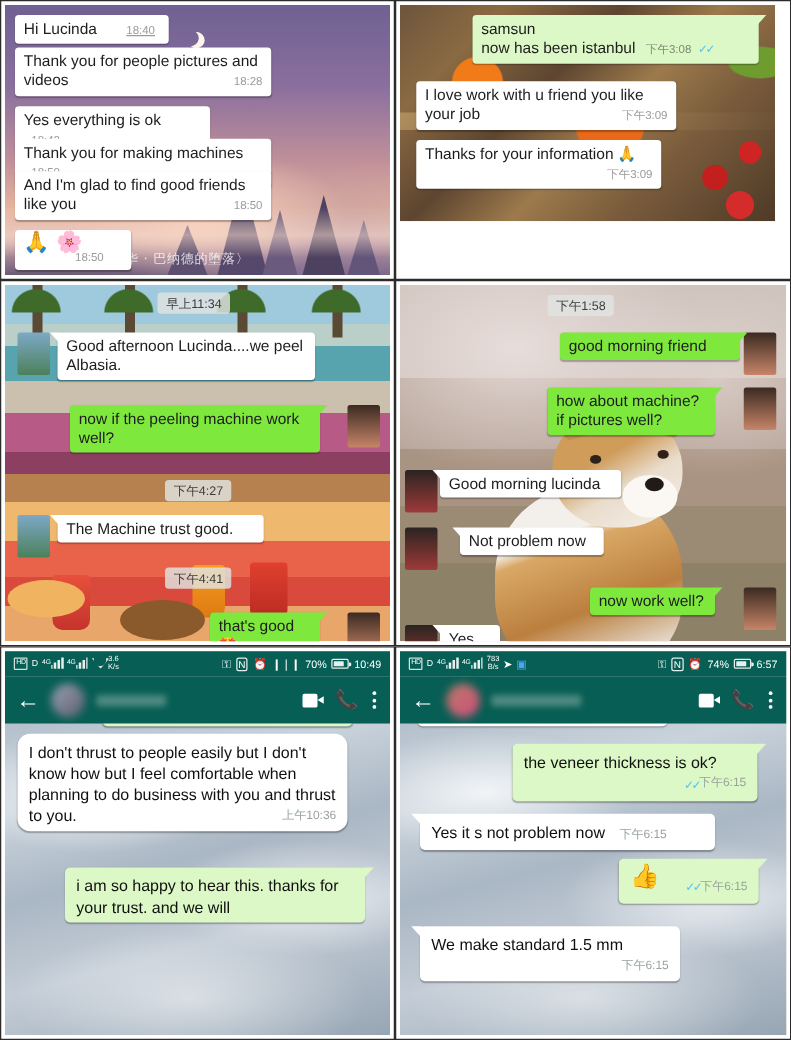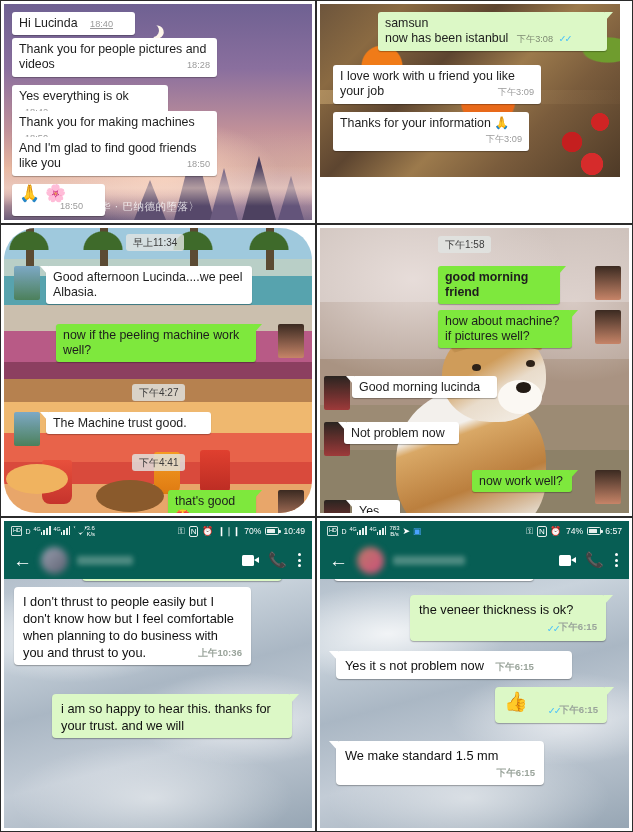--- a/index.html
+++ b/index.html
@@ -127,21 +127,21 @@
       radial-gradient(circle 18px at 272px 160px, #d62b2b 0 60%, rgba(214,43,43,0) 64%),
       radial-gradient(ellipse 40px 20px at 288px 46px, #6f9c2e 0 60%, rgba(111,156,46,0) 66%),
       linear-gradient(135deg, #6d553c 0%, #8a6a42 18%, #5d4530 38%, #9c7a4c 55%, #7a5c3c 72%, #4e3a27 100%);
   }
   #p2 .streak {
     position: absolute; left: 0; right: 0; top: 86px; height: 14px;
     background: linear-gradient(90deg, rgba(210,175,120,.5), rgba(120,90,60,.25));
   }
 
   
-  #p3 { inset: 3px; border-radius: 32px; }
+  #p3 { inset: 3px; }
   #p3 .wall {
     position: absolute; inset: 0;
     background:
       linear-gradient(#9fc9dd 0 11%, #b9cfc7 11% 17%, #57a3ae 17% 27%, #cbbfae 27% 36%, #b85a86 36% 47%, #8c3f60 47% 53%, #b6814f 53% 61%, #efb86f 61% 72%, #e8634a 72% 82%, #d94a3c 82% 90%, #e8a66a 90% 100%);
   }
   #p3 .palm {
     position: absolute; top: 0; width: 8px; height: 42px;
     background: #5b4a33;
   }
   #p3 .frond {
@@ -289,21 +289,21 @@
     position: absolute;
     border-radius: 4px;
     padding: 6px 9px 4px 9px;
     font-size: 12.8px;
     line-height: 17px;
     color: #101010;
     box-shadow: 0 1px 1.2px rgba(0,0,0,.3);
   }
   .wbub.in { background:#ffffff; }
   .wbub.out{ background:#dcf8c6; }
-  .wt { font-size: 9.6px; color:#9aa49b; white-space:nowrap;font-weight:bold; }
+  .wt { font-size: 9.6px; color:#9aa49b; white-space:nowrap; }
   .wtail-l {
     position:absolute; left:-7px; top:0; width:0;height:0;
     border-right:9px solid #ffffff; border-bottom:10px solid transparent;
   }
   .wtail-r {
     position:absolute; right:-7px; top:0; width:0;height:0;
     border-left:9px solid #dcf8c6; border-bottom:10px solid transparent;
   }
 </style>
 </head>
@@ -318,21 +318,21 @@
       <div class="pk" style="left:170px;border-width:0 20px 78px 20px;"></div>
       <div class="pk" style="left:206px;border-width:0 14px 52px 14px;border-bottom-color:#6a5a7e;"></div>
       <div class="pk" style="left:238px;border-width:0 17px 64px 17px;border-bottom-color:#4d4160;"></div>
       <div class="pk" style="left:274px;border-width:0 13px 44px 13px;border-bottom-color:#63547a;"></div>
       <div class="pk" style="left:130px;border-width:0 16px 40px 16px;border-bottom-color:#5d4f70;"></div>
       <div class="mist"></div>
       <div class="cntext">华 · 巴纳德的堕落〉</div>
 
       <div class="bub in" style="left:8px;top:8px;width:123px;">
         <span>Hi Lucinda</span>
-        <span class="t" style="margin-left:9px;text-decoration:underline;">18:40</span>
+        <span class="t" style="margin-left:20px;text-decoration:underline;">18:40</span>
       </div>
 
       <div class="bub in" style="left:8px;top:34px;width:205px;">
         <span>Thank you for people pictures and videos</span>
         <span class="t tr">18:28</span>
       </div>
 
       <div class="bub in" style="left:8px;top:81px;width:156px;">
         <span>Yes everything is ok</span>
         <span class="t" style="margin-left:6px;">18:42</span>
@@ -437,40 +437,40 @@
       <div class="ear" style="left:128px;top:88px;transform:rotate(-16deg);"></div>
       <div class="ear" style="left:200px;top:86px;transform:rotate(14deg);"></div>
       <div class="eye" style="left:152px;top:136px;"></div>
       <div class="eye" style="left:206px;top:132px;"></div>
       <div class="snout"></div>
       <div class="nose"></div>
 
       <div class="daystamp" style="left:118px;top:8px;">下午1:58</div>
 
       <div class="avatar" style="right:8px;top:38px;background:linear-gradient(#3a2a22,#c4856a);"></div>
-      <div class="bub lime" style="left:118px;top:38px;width:122px;font-weight:bold;">
+      <div class="bub lime" style="left:128px;top:38px;width:144px;">
         <span class="tail-r"></span>
         <span>good morning friend</span>
       </div>
 
       <div class="avatar" style="right:8px;top:82px;background:linear-gradient(#3a2a22,#c4856a);"></div>
       <div class="bub lime" style="left:118px;top:82px;width:134px;">
         <span class="tail-r"></span>
         <span style="white-space:pre-line;">how about machine?
 if pictures well?</span>
       </div>
 
       <div class="avatar" style="left:4px;top:148px;background:linear-gradient(#2a2420,#9a3b3b);"></div>
       <div class="bub in" style="left:32px;top:148px;width:145px;">
         <span class="tail-l"></span>
         <span>Good morning lucinda</span>
       </div>
 
       <div class="avatar" style="left:4px;top:194px;background:linear-gradient(#2a2420,#9a3b3b);"></div>
-      <div class="bub in" style="left:24px;top:194px;width:115px;">
+      <div class="bub in" style="left:48px;top:194px;width:115px;">
         <span class="tail-l"></span>
         <span>Not problem now</span>
       </div>
 
       <div class="avatar" style="right:8px;top:242px;background:linear-gradient(#3a2a22,#c4856a);"></div>
       <div class="bub lime" style="left:152px;top:242px;width:100px;">
         <span class="tail-r"></span>
         <span>now work well?</span>
       </div>
 
@@ -529,21 +529,21 @@
         <span class="dots">
             <i></i>
             <i></i>
             <i></i>
           </span>
       </div>
 
       <div class="chatbg">
         <div class="wbub out" style="left:78px;top:-12px;width:200px;height:14px;"></div>
 
-        <div class="wbub in" style="left:10px;top:8px;width:237px;">
+        <div class="wbub in" style="left:10px;top:8px;width:264px;border-radius:10px;">
           <span>I don't thrust to people easily but I  don't know how but I feel comfortable when planning to do business with you and thrust to you.</span>
           <span class="wt" style="float:right;">上午10:36</span>
         </div>
 
         <div class="wbub out" style="left:48px;top:115px;width:240px;">
           <span class="wtail-r"></span>
           <span>i am so happy to hear this. thanks for your trust. and we will</span>
         </div>
       </div>
     </div>

